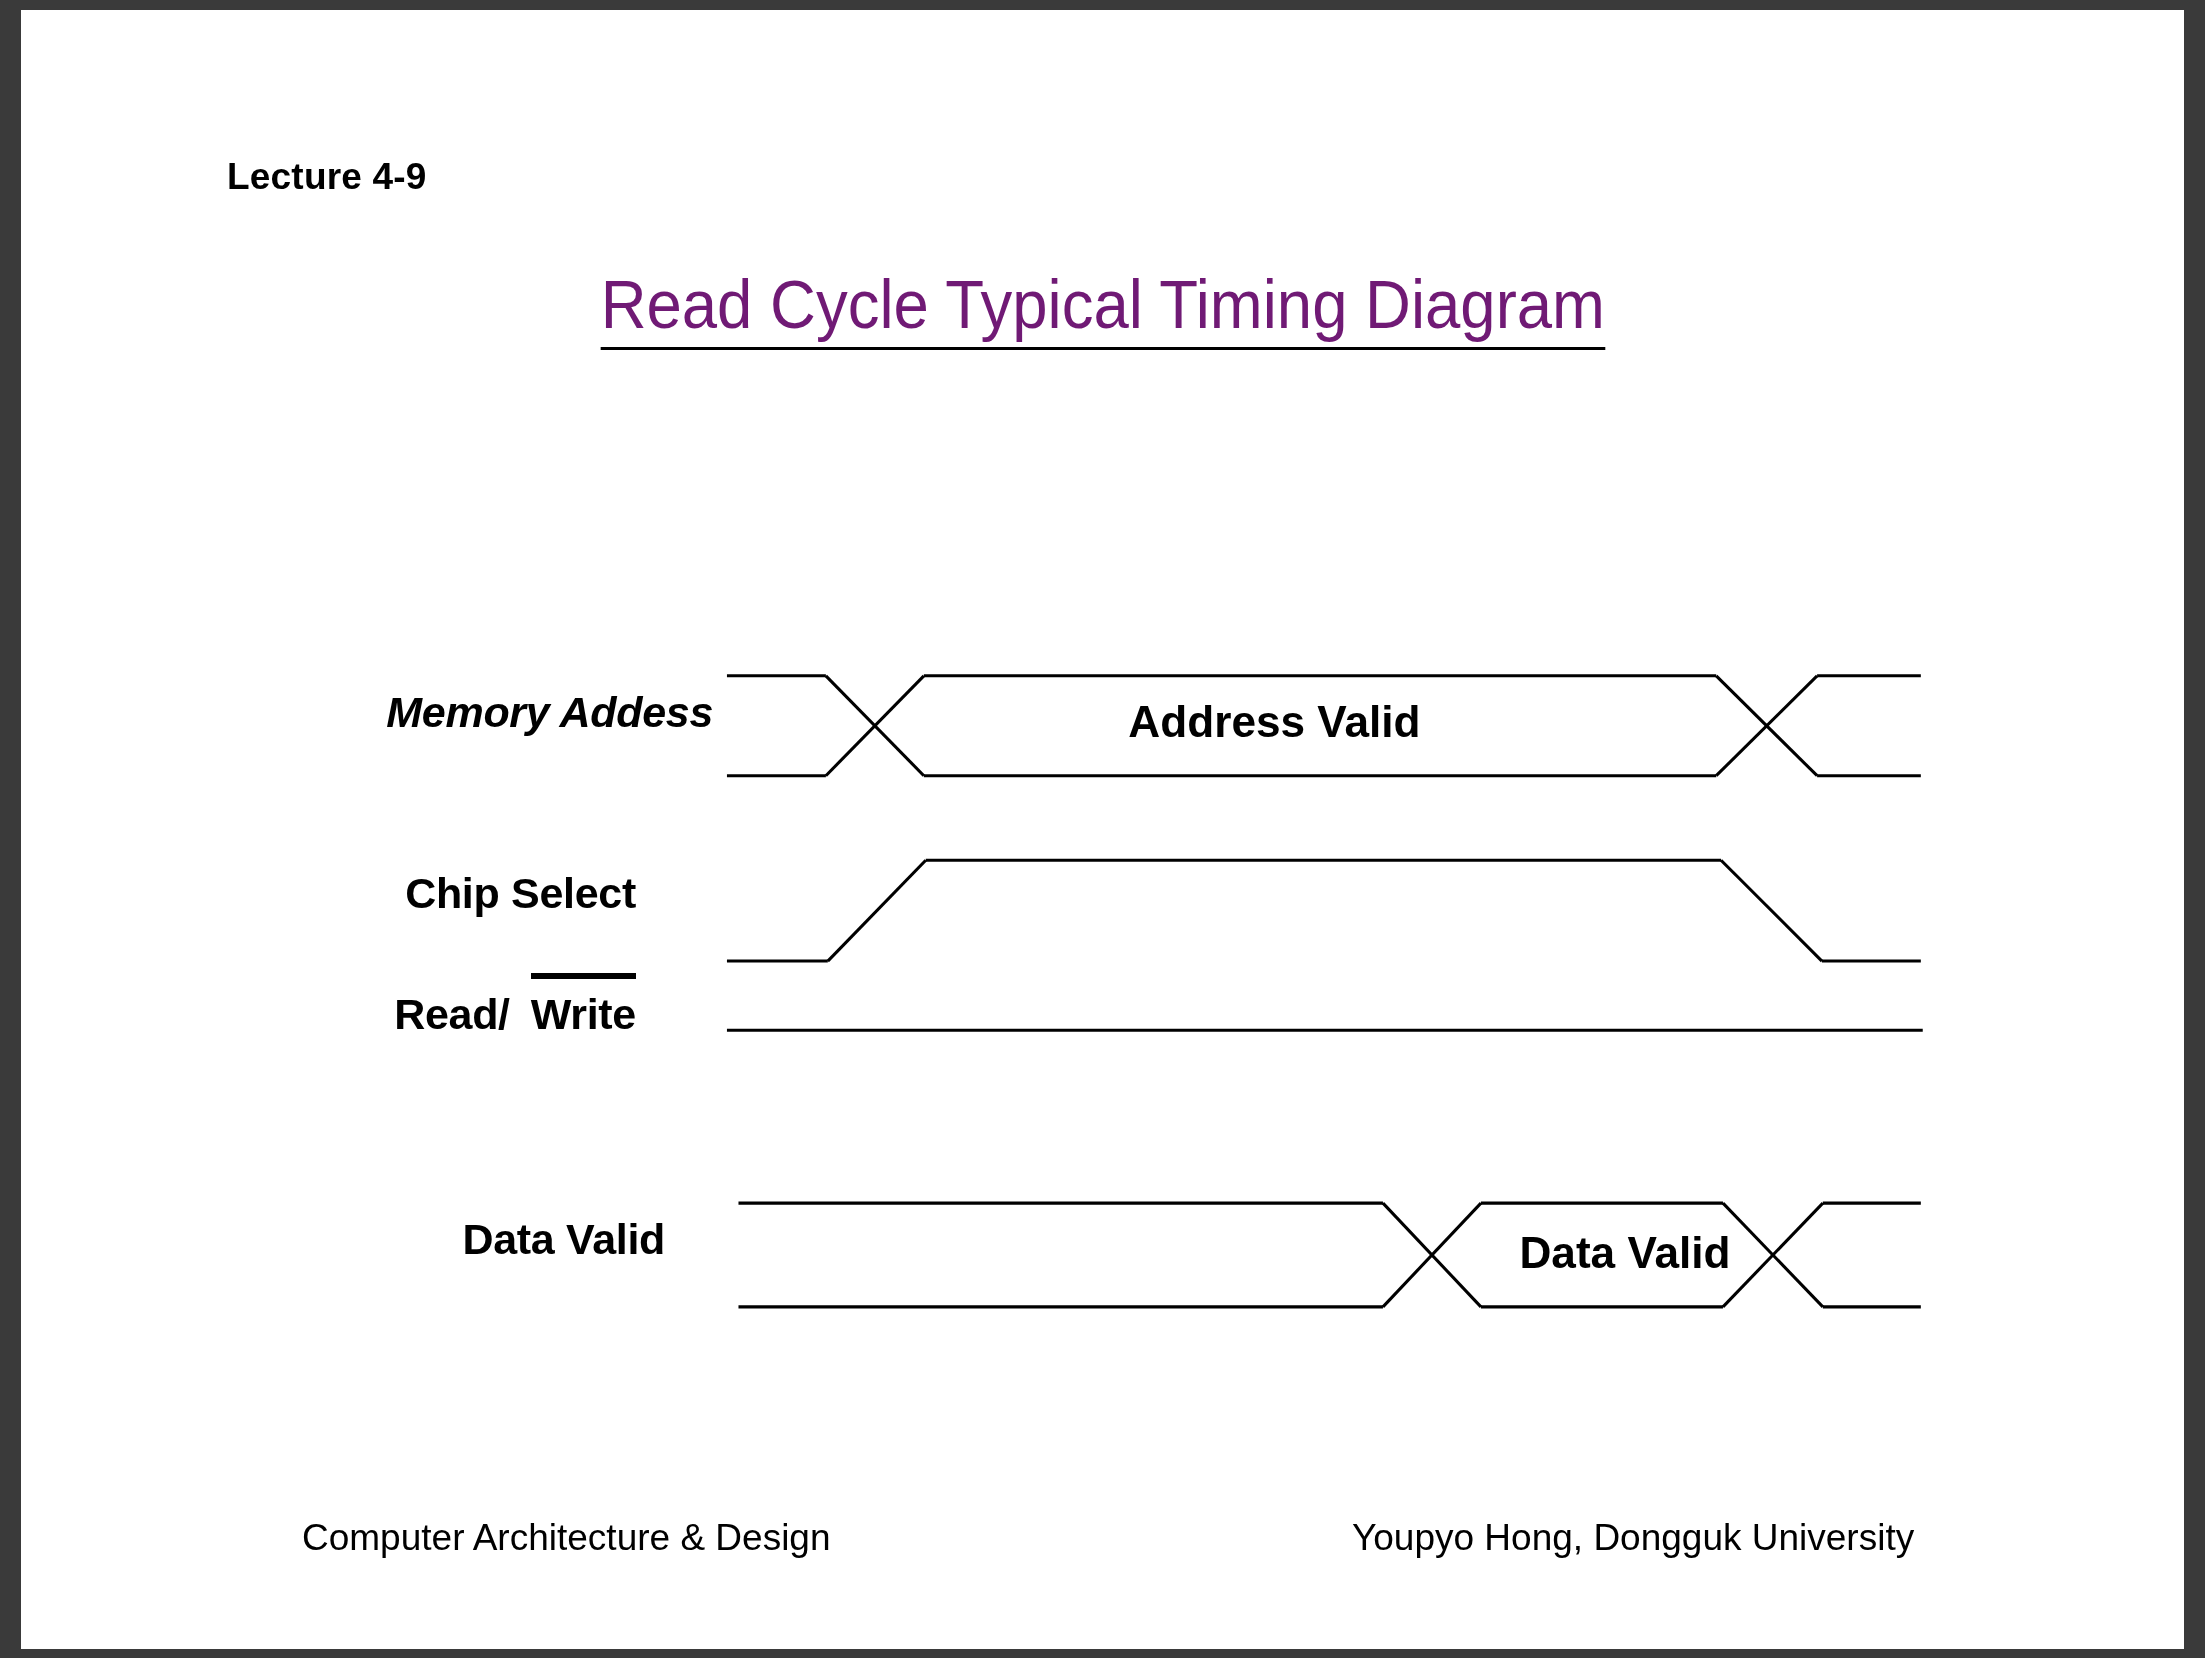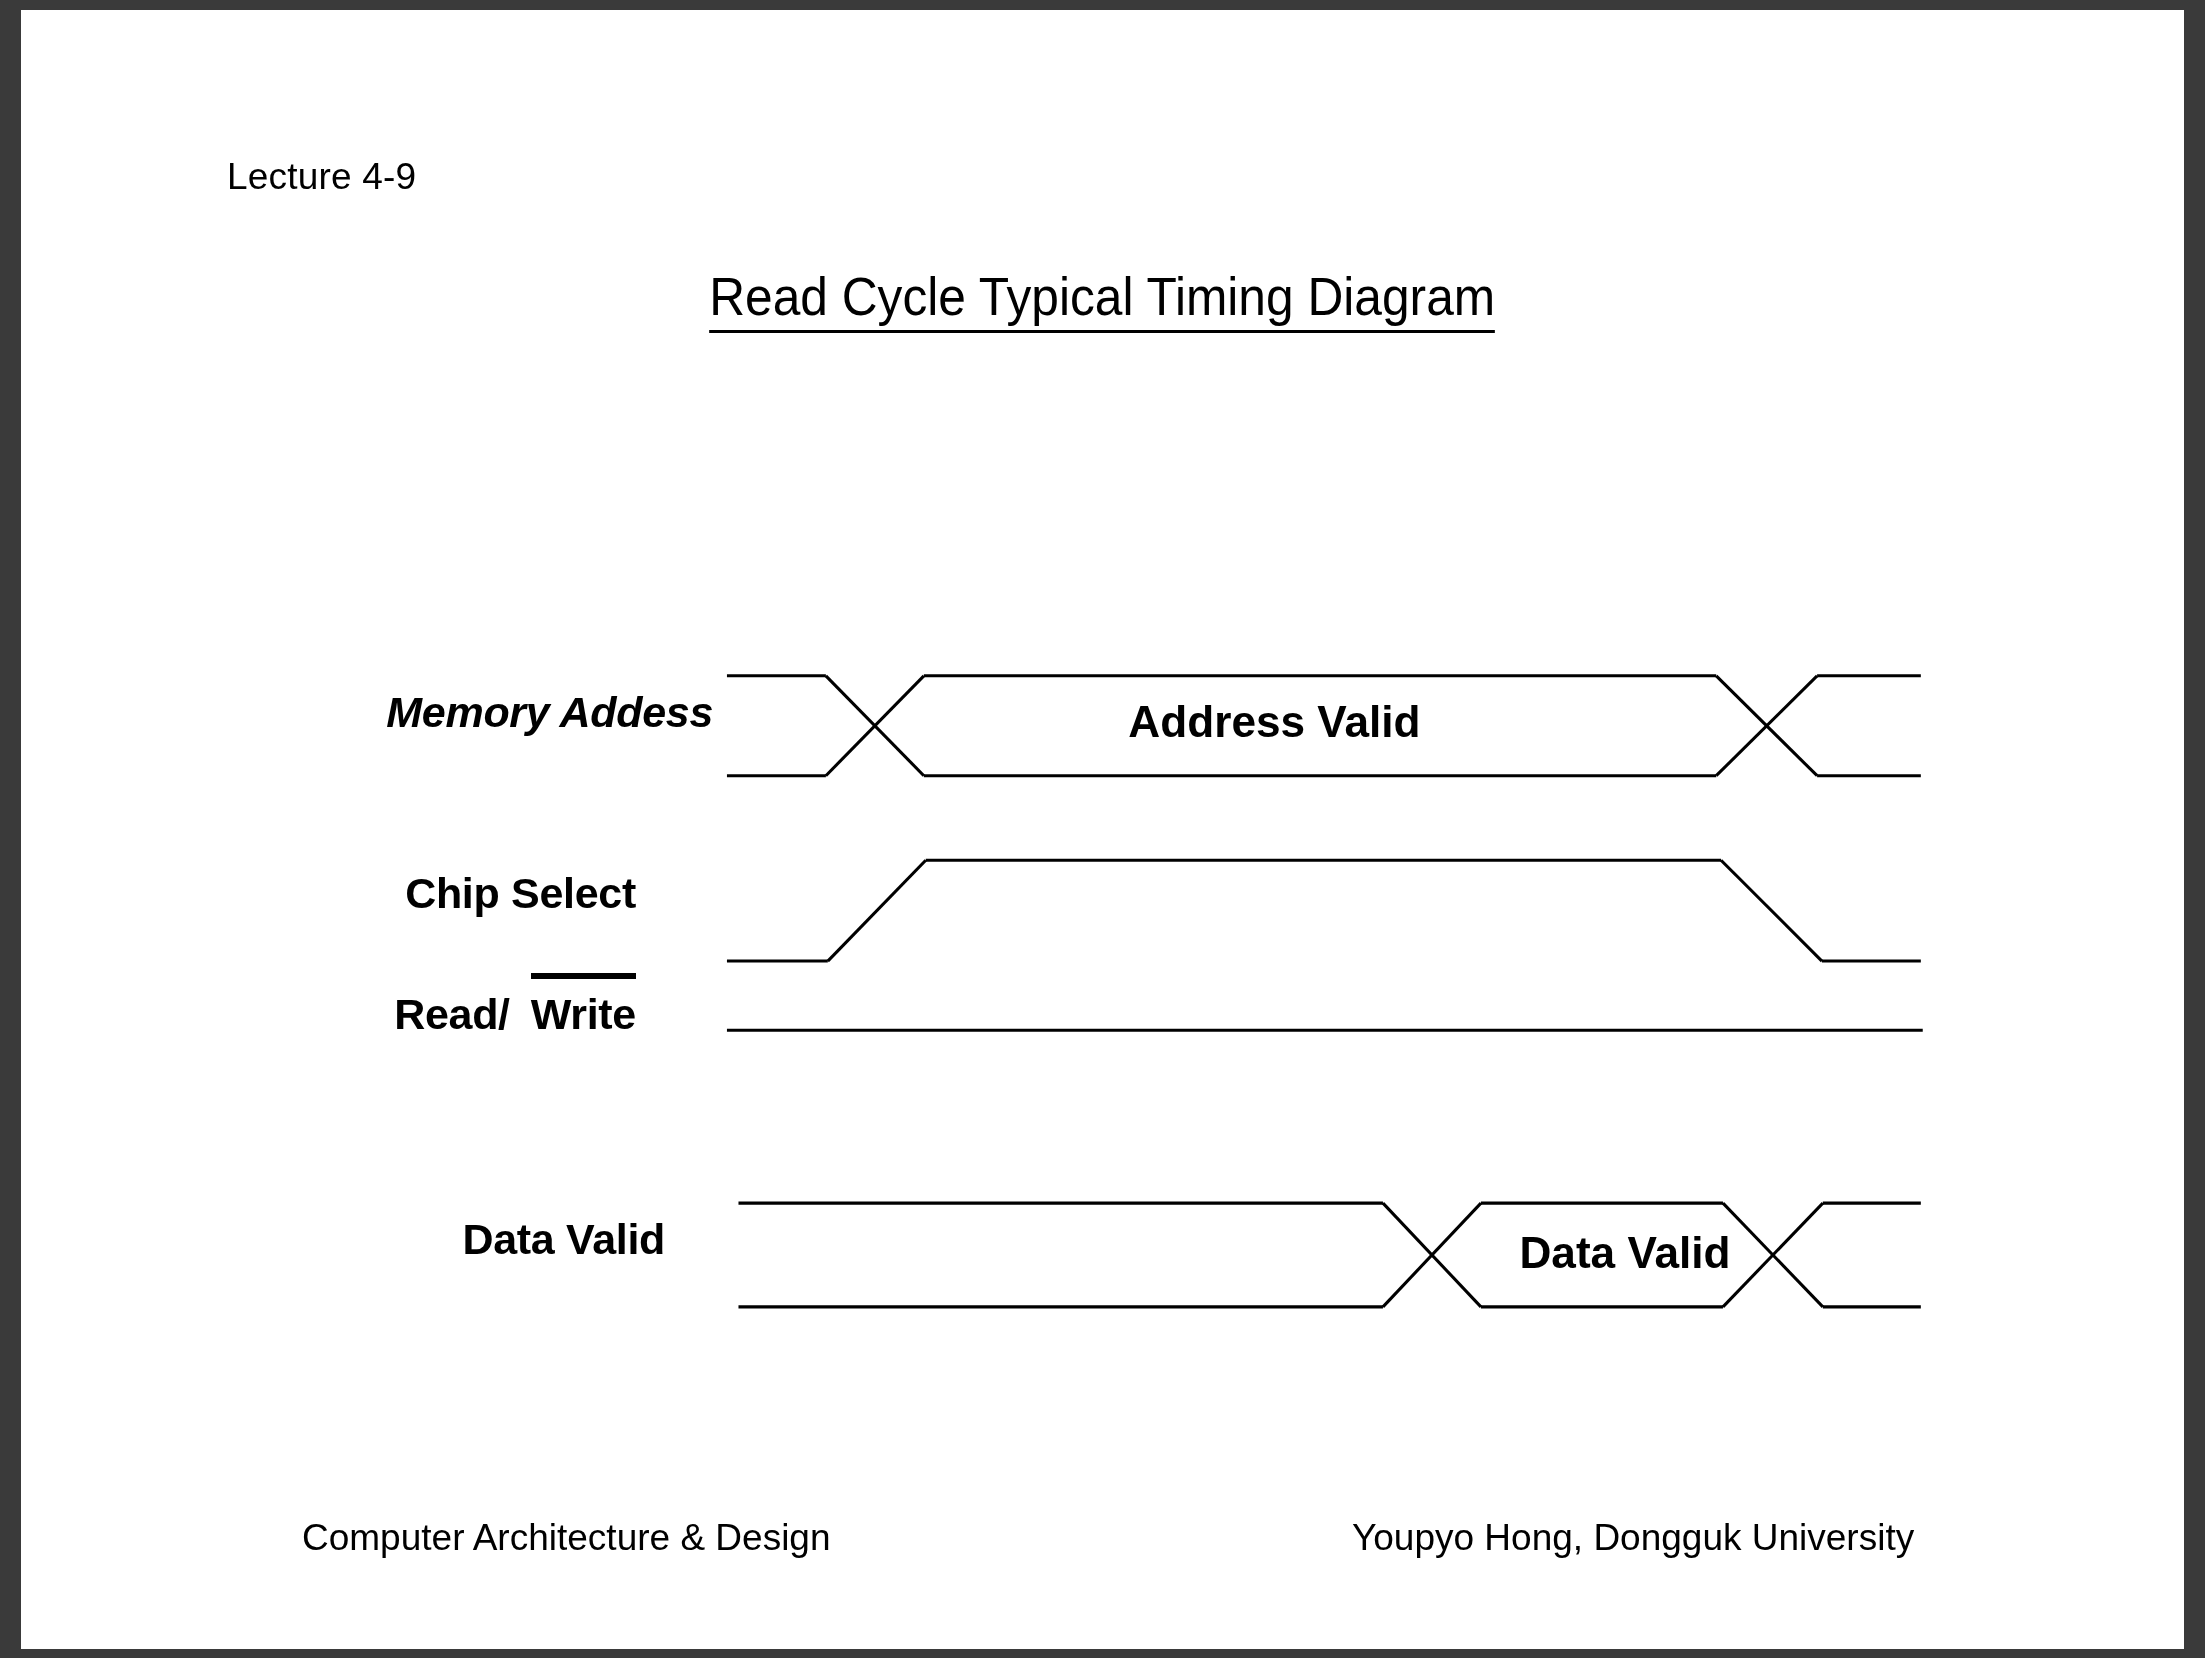--- a/index.html
+++ b/index.html
@@ -30,34 +30,34 @@
     height: 1639px;
     background: #ffffff;
     box-sizing: border-box;
     overflow: hidden;
   }
   #lecture-label {
     position: absolute;
     left: 206px;
     top: 146px;
     font-size: 37px;
-    font-weight: normal;
+    font-weight: bold;
     color: #000000;
     white-space: nowrap;
     letter-spacing: 0.2px;
   }
   #slide-title {
     position: absolute;
     left: 0;
     top: 255px;
     width: 2163px;
     text-align: center;
-    font-size: 54px;
+    font-size: 69px;
     font-weight: normal;
-    color: #000000;
+    color: #701a75;
     white-space: nowrap;
   }
   #slide-title .title-text {
     display: inline-block;
     border-bottom: 3.8px solid #000000;
     padding-bottom: 3.8px;
     transform: scaleX(0.92);
     transform-origin: center;
   }
   #diagram-area {

